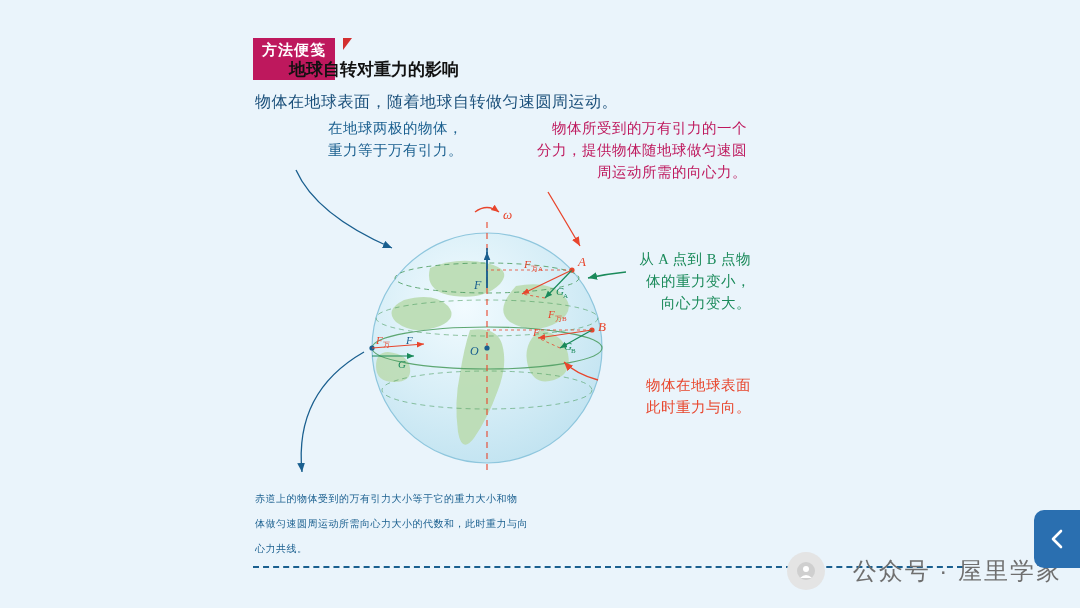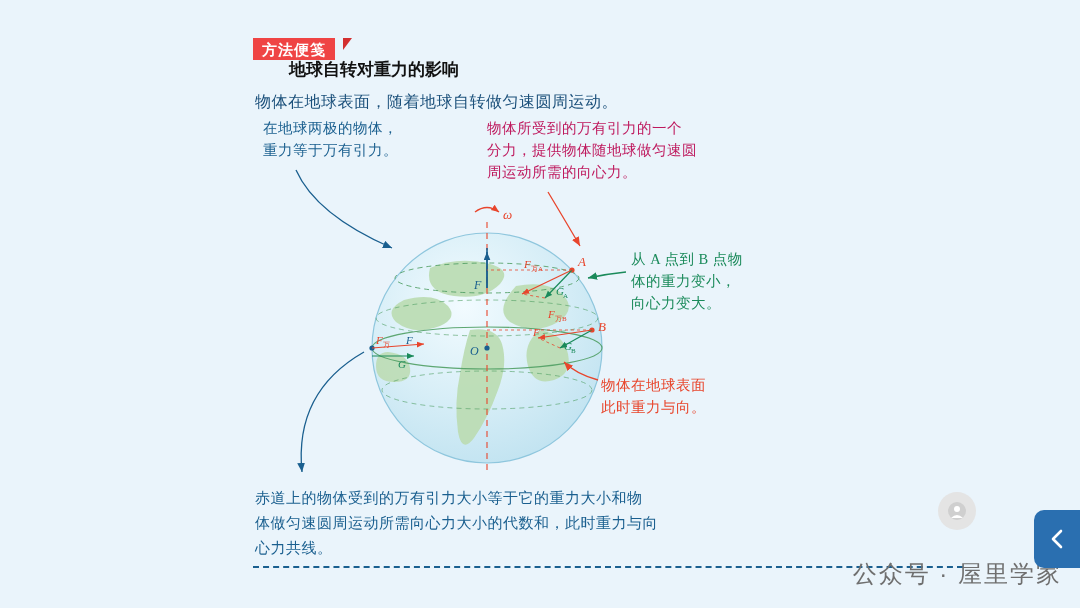--- a/index.html
+++ b/index.html
@@ -5,24 +5,24 @@
   html,body{margin:0;padding:0;}
   body{
     width:1080px;height:608px;
     background:#eaf4fb;
     font-family:"Liberation Serif", serif;
     overflow:hidden;
     position:relative;
   }
   .badge{
     position:absolute;left:253px;top:38px;
-    background:#ef4444;color:#fff;
+    background:#be185d;color:#fff;
     font-family:"Liberation Sans", sans-serif;
     font-weight:bold;font-size:15px;
-    padding:3px 9px 0 9px;
+    padding:3px 9px 20px 9px;
     letter-spacing:1px;
   }
   .badge-tail{
     position:absolute;left:343px;top:38px;
     width:0;height:0;
     border-top:12px solid #d32f2f;
     border-right:9px solid transparent;
   }
   .title{
     position:absolute;left:224px;top:58px;width:300px;
@@ -33,41 +33,41 @@
   .lead{
     position:absolute;left:255px;top:92px;width:420px;
     font-size:16px;color:#1a4f7a;
     letter-spacing:.5px;
   }
   .note{
     position:absolute;
     font-size:14.5px;
     line-height:22px;
     letter-spacing:.5px;
+    text-align:right;
   }
   .note.blue{color:#1a5f8f;}
   .note.red{color:#be185d;}
   .note.green{color:#1a8a5a;}
   .note.red2{color:#e8452c;}
   .bottom-note{
     position:absolute;left:255px;top:486px;width:520px;
-    font-size:15px;line-height:25px;color:#1a5f8f;letter-spacing:.5px;
+    font-size:10px;line-height:25px;color:#1a5f8f;letter-spacing:.5px;
   }
   .dash-rule{
     position:absolute;left:253px;top:566px;width:710px;
     border-top:2px dashed #1a5f8f;
   }
   svg.stage{position:absolute;left:0;top:0;width:1080px;height:608px;}
   .footer-wm{
     position:absolute;right:18px;bottom:18px;
     display:flex;align-items:center;gap:28px;
     color:#6f6f6f;font-size:24px;
     font-family:"Liberation Sans", sans-serif;
     letter-spacing:2px;
-    flex-direction:column;
   }
   .wm-circle{
     width:38px;height:38px;border-radius:50%;
     background:#e4e4e4;display:flex;align-items:center;justify-content:center;
   }
   .back-tab{
     position:absolute;right:0;bottom:40px;
     width:46px;height:58px;border-radius:10px 0 0 10px;
     background:#2a6fb0;display:flex;align-items:center;justify-content:center;
   }

